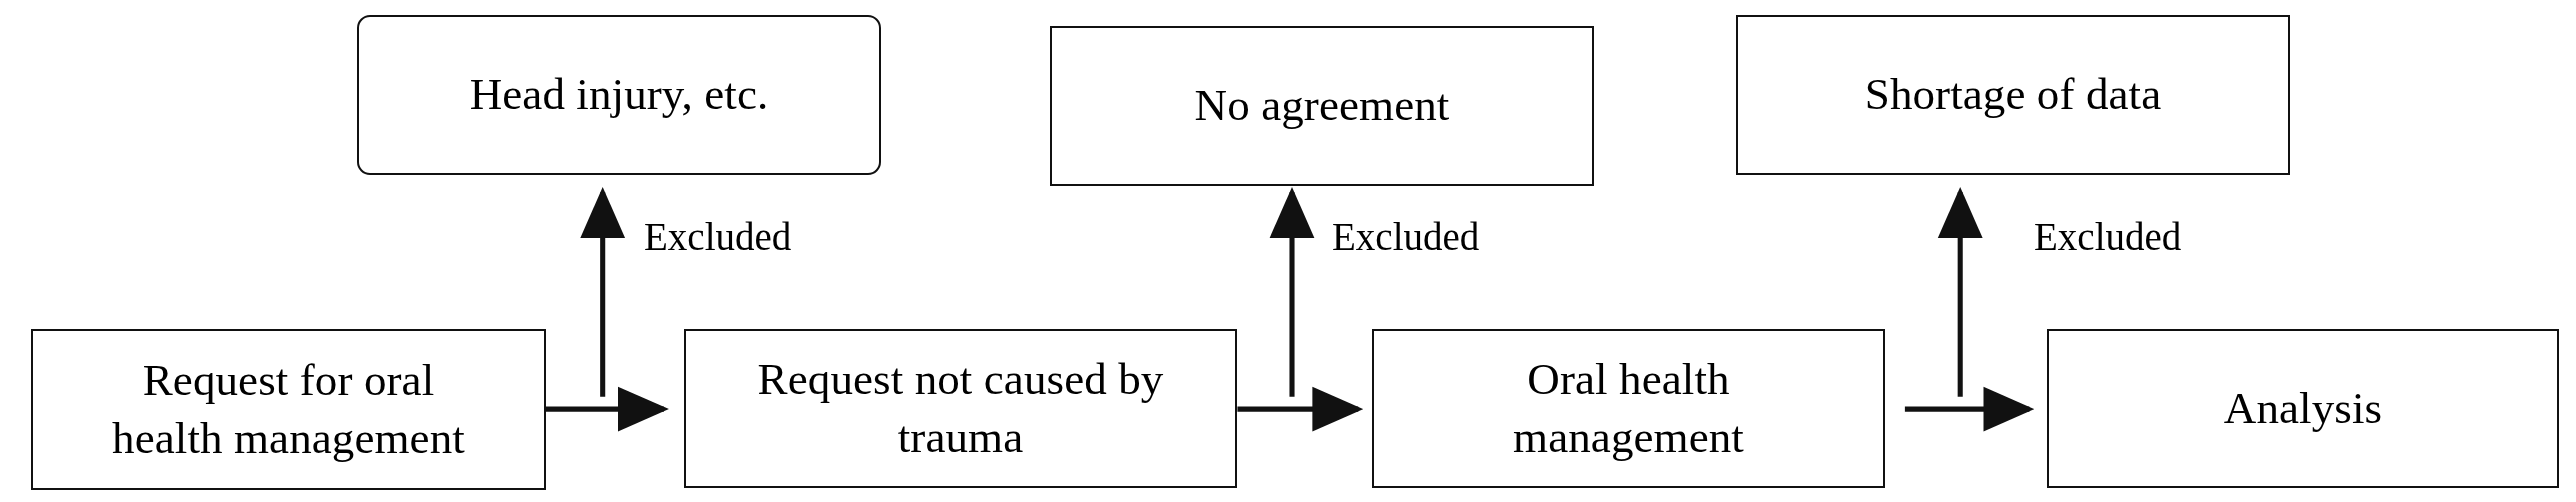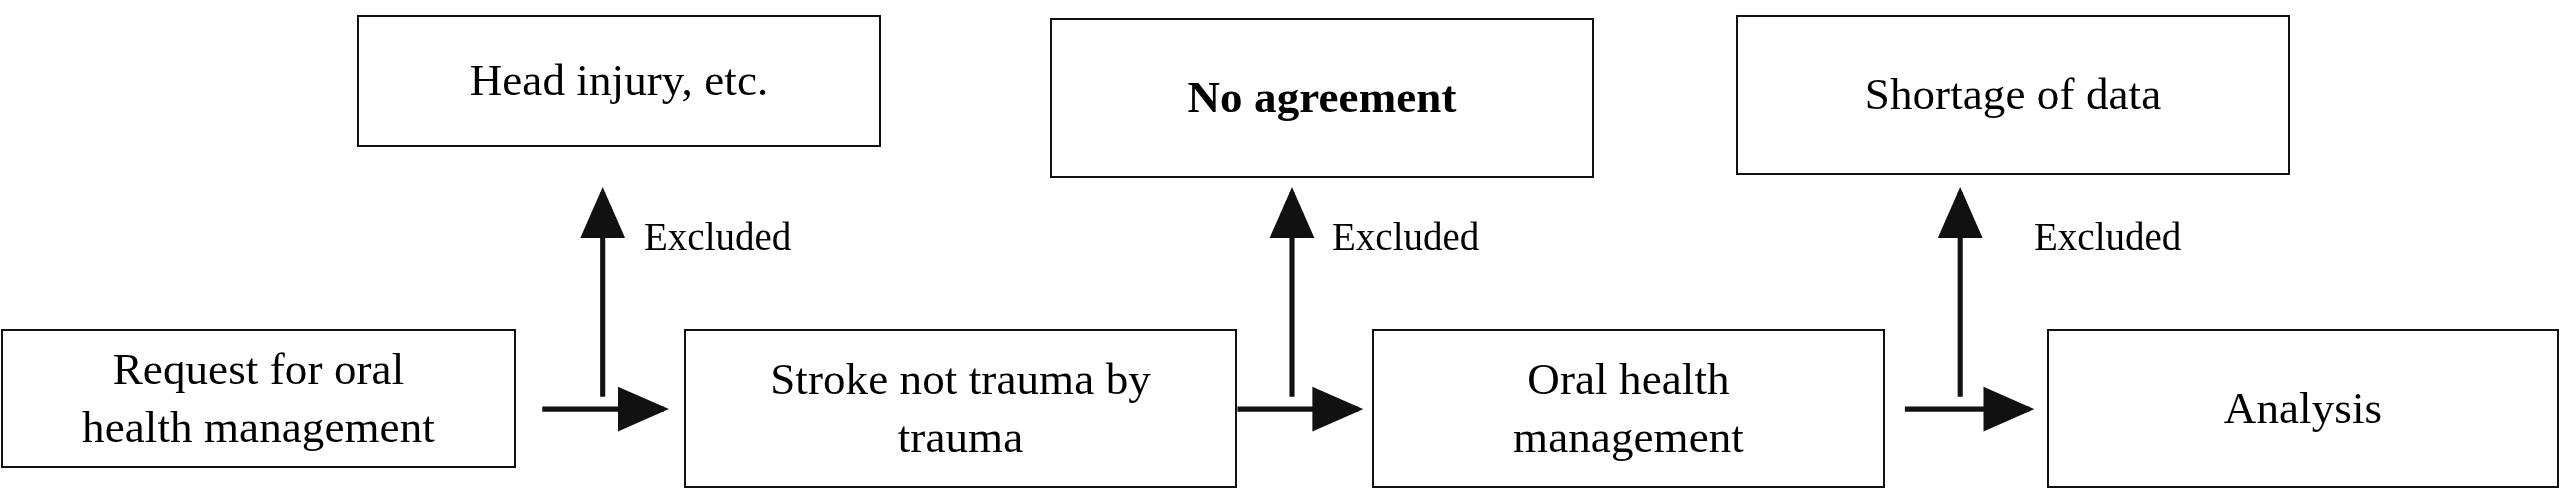--- a/index.html
+++ b/index.html
@@ -28,25 +28,25 @@
     line-height: 1.28;
     font-size: 45px;
     letter-spacing: 0.1px;
     padding: 0 10.2px;
   }
   .node-label {
     display: block;
     white-space: pre-line;
   }
   
-  #node-head-injury   { left: 357px;  top: 14.6px;  width: 524px; height: 132px; }
-  #node-no-agreement  { left: 1050px; top: 18px;  width: 544px; height: 160px; font-weight: bold; }
+  #node-head-injury   { left: 357px;  top: 14.6px;  width: 524px; height: 160px; border-radius: 13px; }
+  #node-no-agreement  { left: 1050px; top: 26px;  width: 544px; height: 160px; }
   #node-shortage-data { left: 1736px; top: 14.6px;  width: 554px; height: 160px; }
   
-  #node-request       { left: 1px;   top: 329px; width: 515px; height: 139px; text-align: center; }
+  #node-request       { left: 31px;   top: 329px; width: 515px; height: 161px; text-align: center; }
   #node-stroke        { left: 684px;  top: 329px; width: 553px; height: 159px; }
   #node-oral-health   { left: 1372px; top: 329px; width: 513px; height: 159px; align-items: center; }
   #node-analysis      { left: 2047px; top: 329px; width: 512px; height: 159px; }
 
   
   #connectors {
     position: absolute;
     left: 0;
     top: 0;
     width: 2576px;
@@ -113,21 +113,21 @@
   <div class="node" id="node-shortage-data">
     <span class="node-label">Shortage of data</span>
   </div>
 
   <div class="node" id="node-request">
     <span class="node-label">Request for oral
 health management</span>
   </div>
 
   <div class="node" id="node-stroke">
-    <span class="node-label">Stroke not trauma by
+    <span class="node-label">Request not caused by
 trauma</span>
   </div>
 
   <div class="node" id="node-oral-health">
     <span class="node-label">Oral health
 management</span>
   </div>
 
   <div class="node" id="node-analysis">
     <span class="node-label">Analysis</span>

